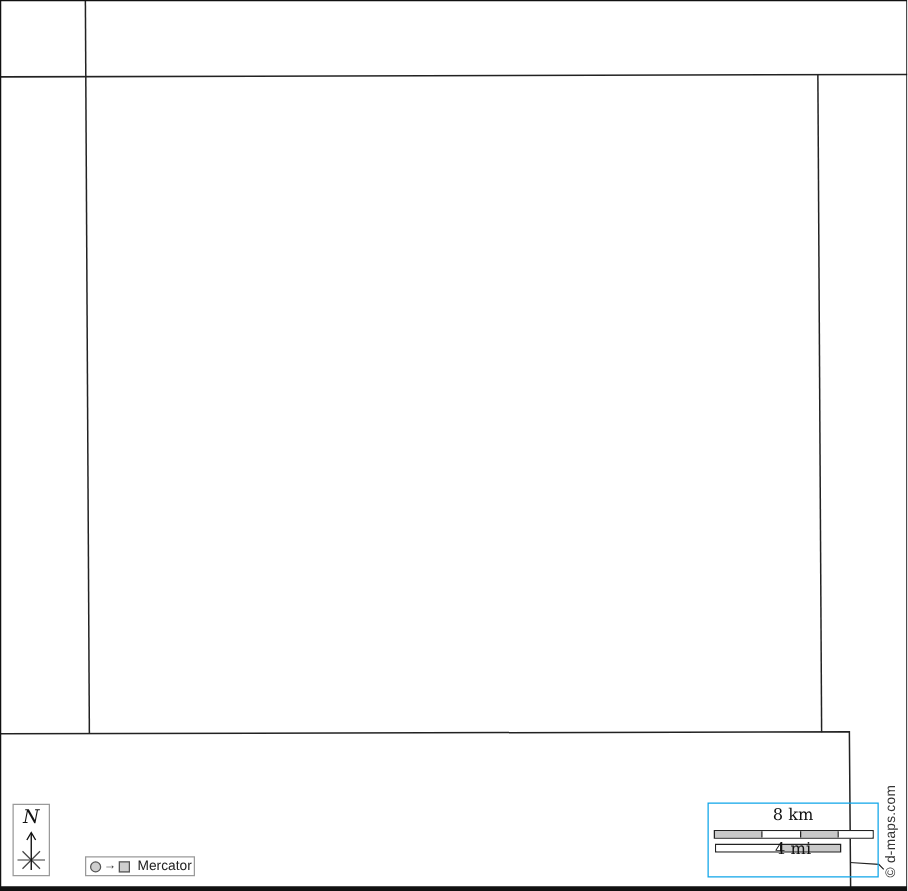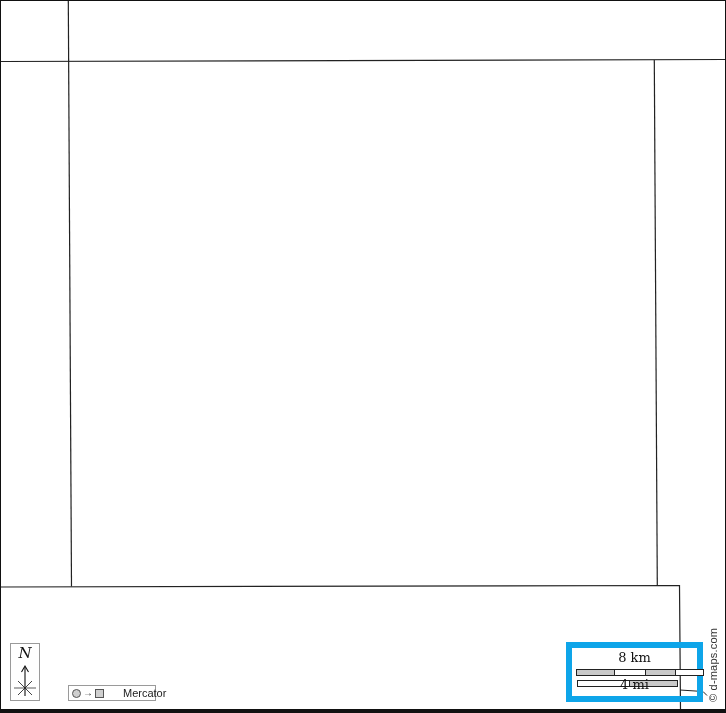--- a/index.html
+++ b/index.html
@@ -36,26 +36,26 @@
   .proj-circle{
     width:7px;height:7px;border-radius:50%;
     background:#cfcfcf;border:1px solid #555;box-sizing:content-box;
     flex:0 0 auto;
   }
   .proj-arrow{font-size:10px;color:#333;line-height:1;flex:0 0 auto;}
   .proj-square{
     width:7px;height:7px;background:#cfcfcf;border:1px solid #555;
     flex:0 0 auto;
   }
-  .proj-label{font-size:11px;color:#222;margin-left:17px;white-space:nowrap;}
+  .proj-label{font-size:11px;color:#222;margin-left:4px;white-space:nowrap;}
 
   
   .scale-box{
     position:absolute;left:566px;top:642px;width:137px;height:60px;
-    box-sizing:border-box;border:6px solid #0ea5e9;background:transparent;
+    box-sizing:border-box;border:1px solid #0ea5e9;background:transparent;
   }
   .scale-km-label,.scale-mi-label{
     position:absolute;left:0;width:100%;text-align:center;
     font-family:"DejaVu Serif","Liberation Serif",serif;
     font-size:13px;color:#111;line-height:14px;
   }
   .scale-km-label{top:3px;}
   .scale-mi-label{top:30px;}
   .bar{
     position:absolute;display:flex;box-sizing:border-box;

